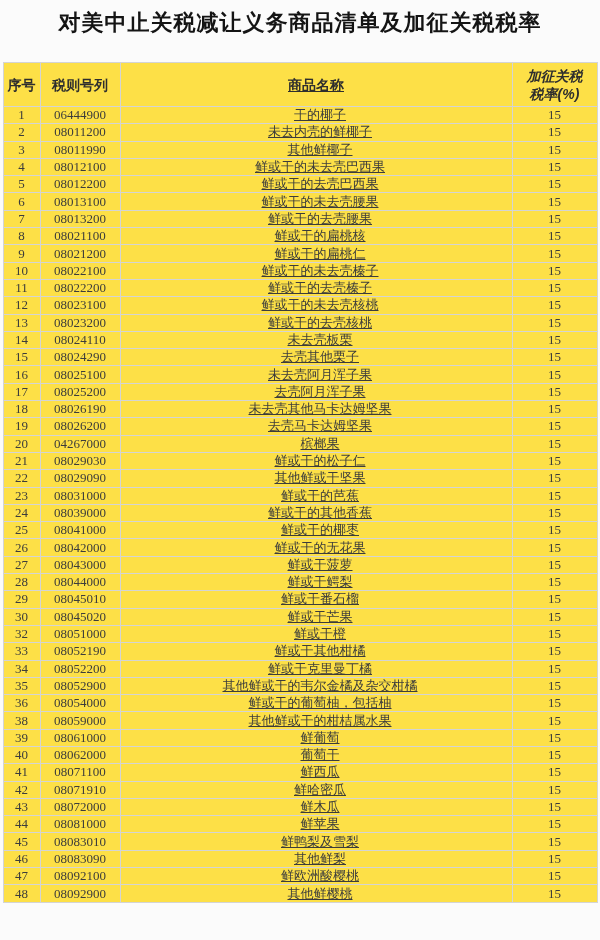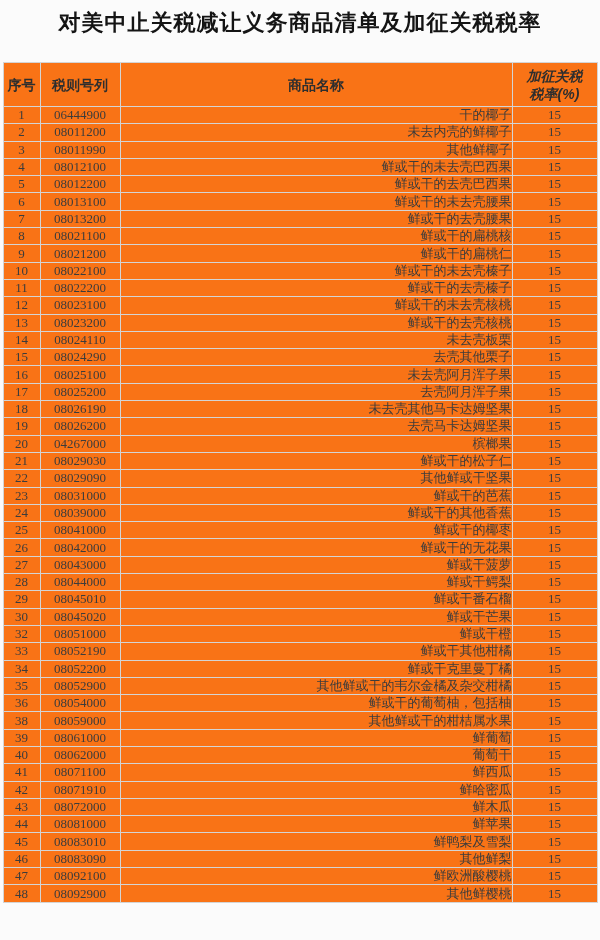--- a/index.html
+++ b/index.html
@@ -22,21 +22,21 @@
     text-align: center;
     color: #141414;
     margin: 8px 0 0 0;
     letter-spacing: 1px;
   }
   table.tariff-table {
     border-collapse: collapse;
     table-layout: fixed;
     width: 594px;
     margin: 20px auto 0 auto;
-    background: #f97316;
+    background: #fde047;
   }
   .tariff-table th,
   .tariff-table td {
     border: 1px solid #d4d4d4;
     padding: 0;
     overflow: hidden;
     white-space: nowrap;
   }
   .tariff-table thead th {
     height: 43px;
@@ -50,24 +50,24 @@
   }
   .tariff-table tbody td {
     height: 16.3px;
     font-size: 13px;
     line-height: 16px;
     color: #3c3c3c;
     vertical-align: middle;
   }
   .col-seq  { width: 37px; }
   .col-code { width: 80px; }
-  .col-name { width: 392px; }
+  .col-name { width: 392px; text-decoration: underline; }
   .col-rate { width: 85px; }
   td.col-seq, td.col-code, td.col-rate { text-align: center; }
-  td.col-name { text-align: right; padding-left: 8px; }
+  td.col-name { text-align: center; padding-left: 8px; }
   .rate-header-line { display: block; font-style: italic; }
 </style>
 </head>
 <body>
 
 <h1 class="page-title">对美中止关税减让义务商品清单及加征关税税率</h1>
 
 <table class="tariff-table">
   <colgroup>
     <col class="col-seq">

